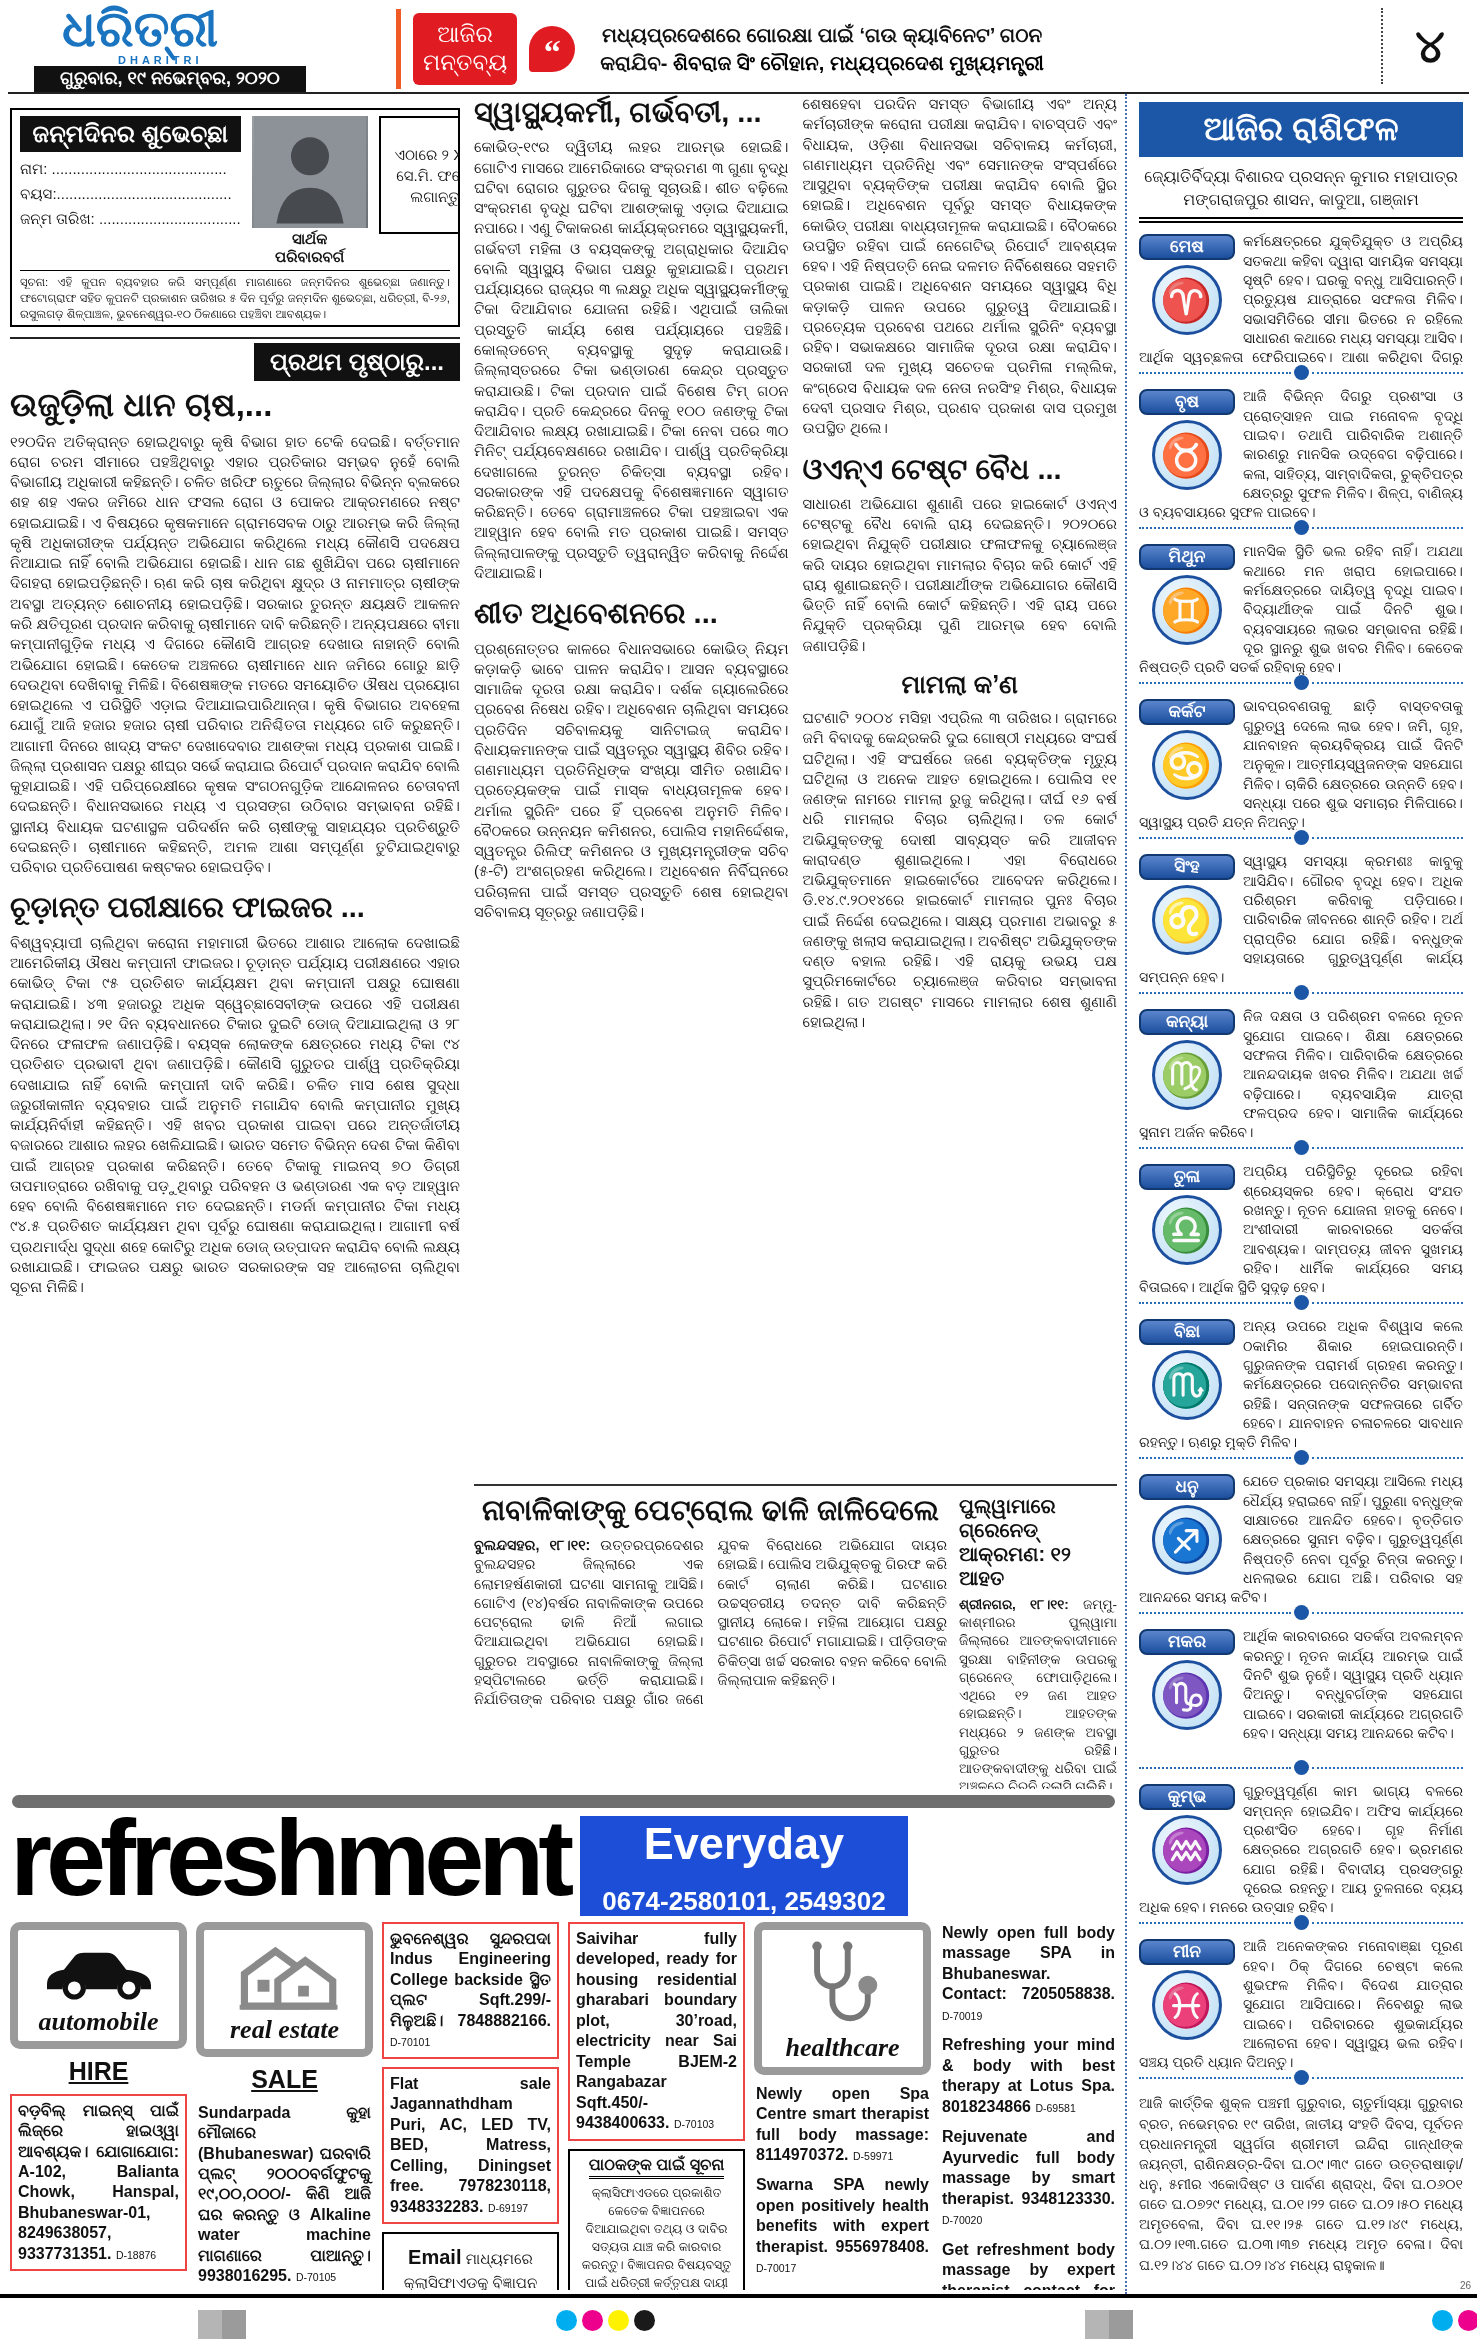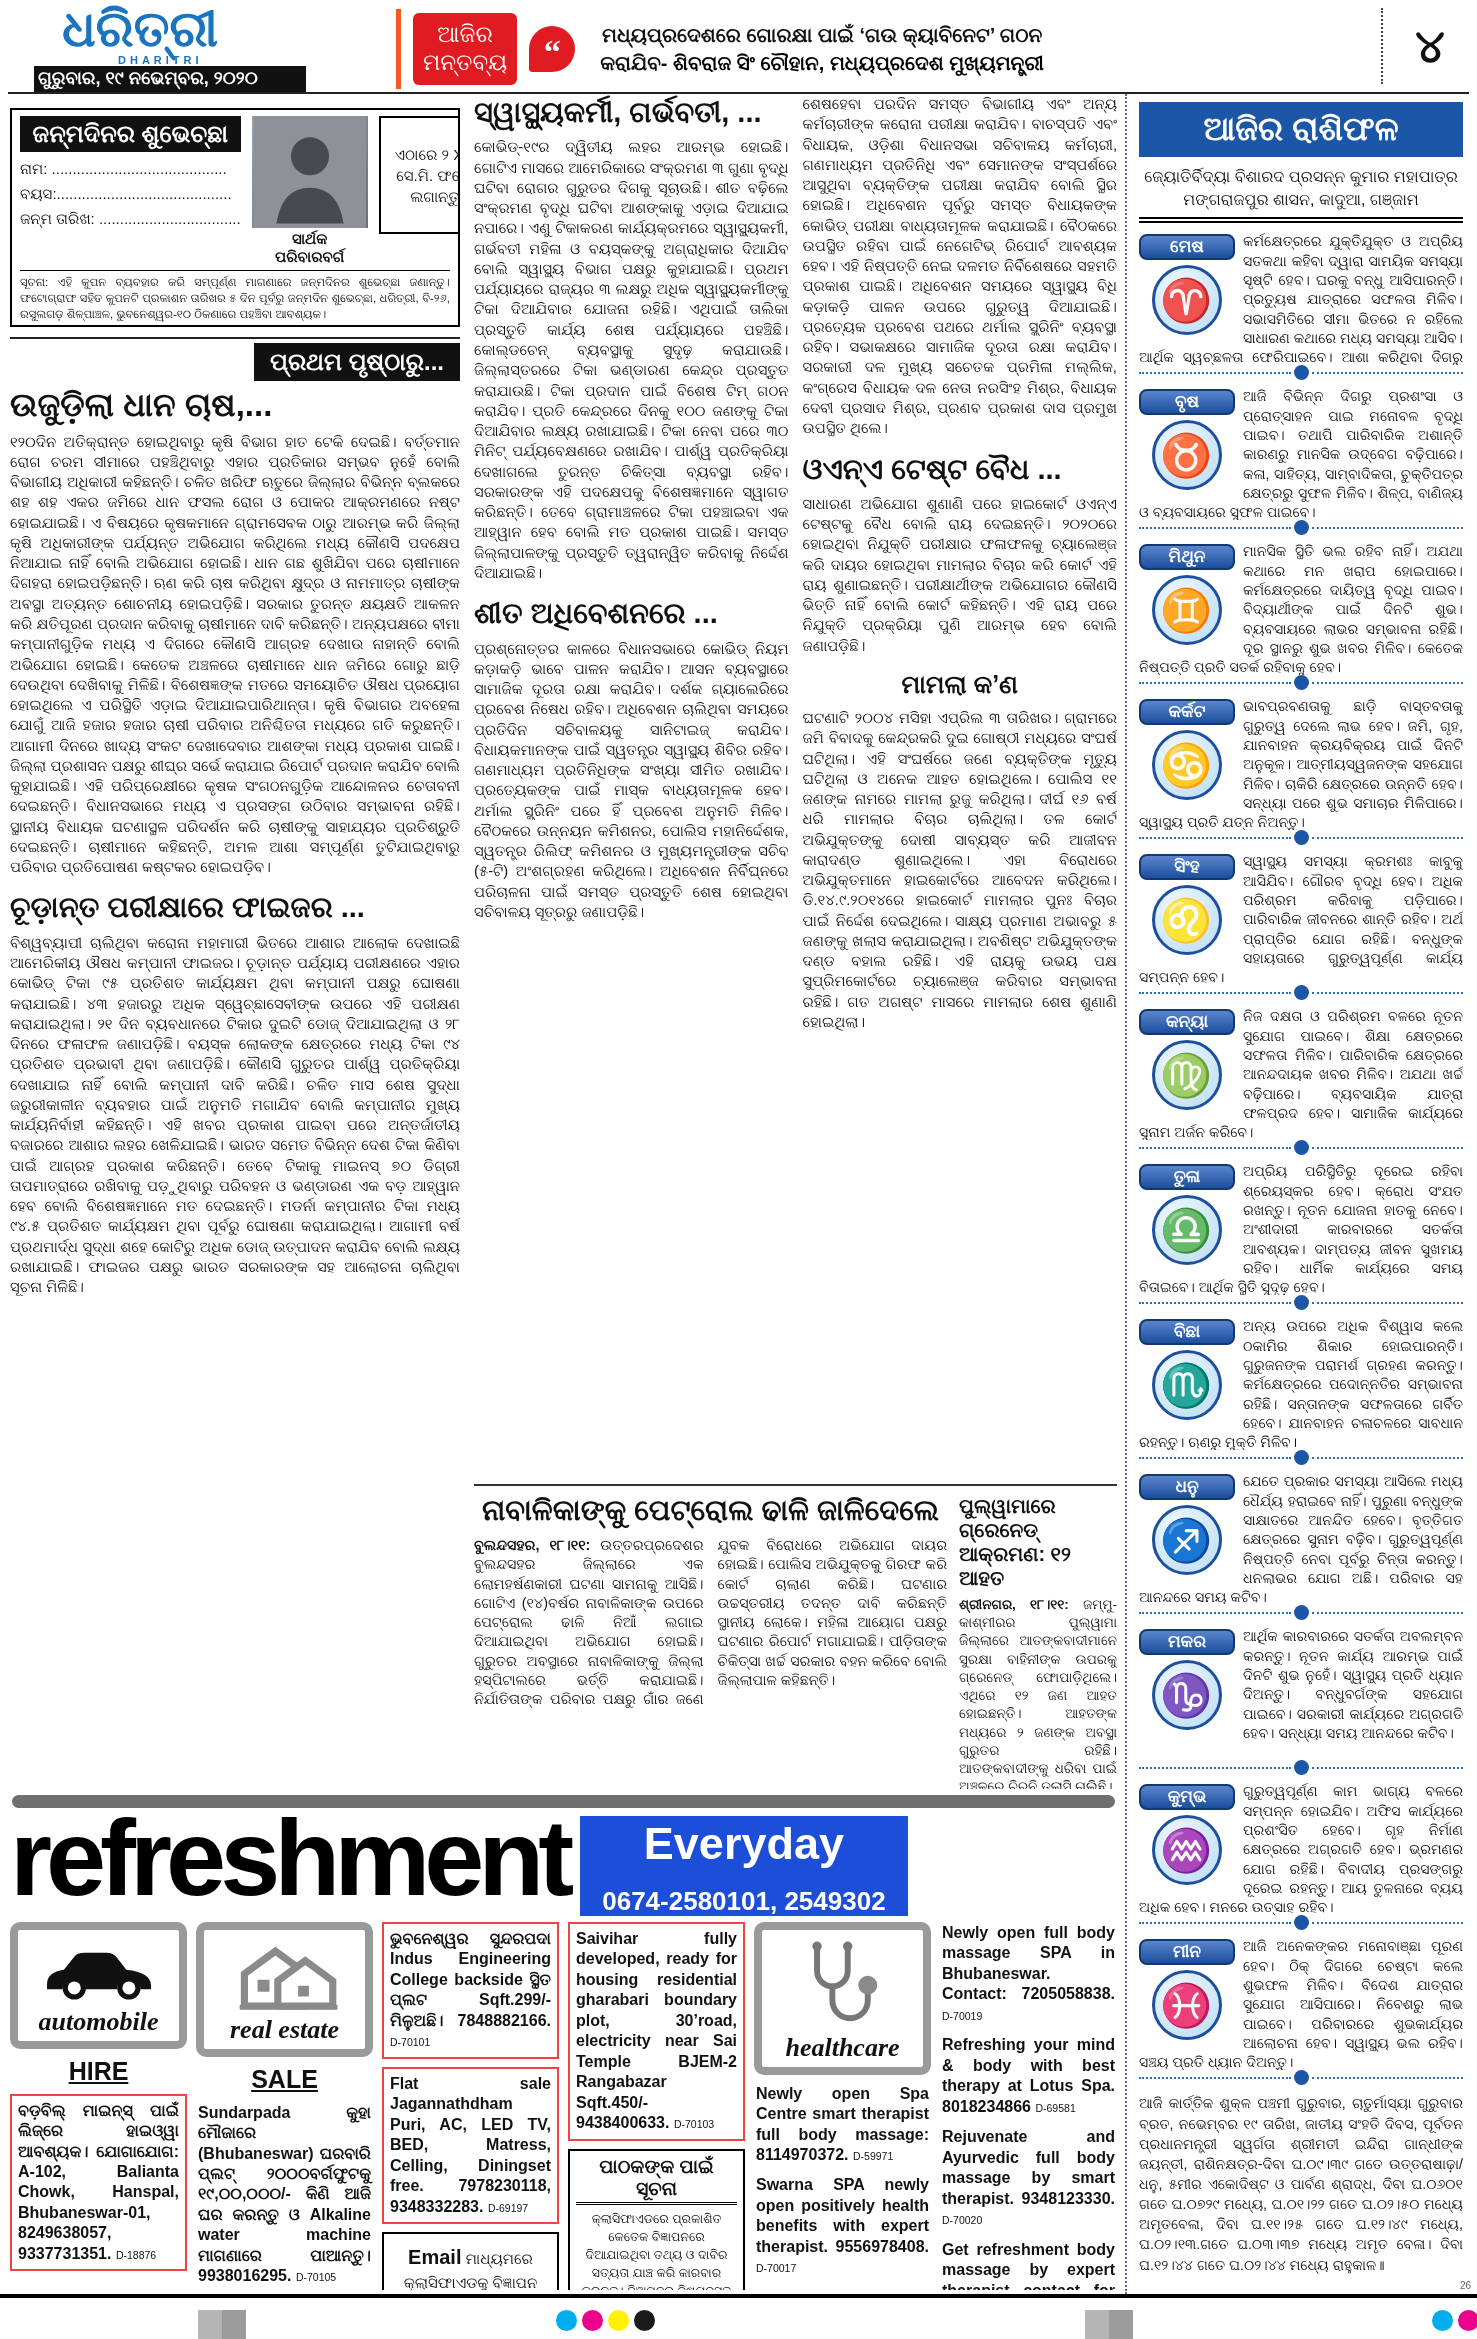--- a/index.html
+++ b/index.html
@@ -4,21 +4,21 @@
 <style>
   * { margin:0; padding:0; box-sizing:border-box; }
   body { background:#e8e8e8; font-family:"Liberation Sans", sans-serif; }
   .page { width:1477px; height:2339px; background:#fff; margin:0 auto; position:relative; overflow:hidden; color:#111; }
 
   
   .topbar { display:flex; height:92px; overflow:hidden; }
   .masthead { width:396px; flex:none; padding-top:4px; }
   .logo-odia { font-size:50px; font-weight:bold; color:#1a74c0; line-height:1.0; margin-left:62px; }
   .logo-sub { font-size:11px; font-weight:bold; color:#1a74c0; letter-spacing:4px; margin-left:118px; }
-  .datebar { background:#111; color:#fff; font-weight:bold; font-size:18px; width:272px; margin-left:34px; text-align:left; padding:2px 4px 3px; }
+  .datebar { background:#111; color:#fff; font-weight:bold; font-size:18px; width:272px; margin-left:34px; text-align:center; padding:2px 4px 3px; }
   .comment { flex:1; display:flex; align-items:center; gap:12px; padding:6px 6px 0 0; }
   .orange-bar { width:5px; height:80px; background:#f15a24; flex:none; }
   .comment-label { background:#e11b22; color:#fff; font-weight:normal; font-size:23px; line-height:1.2; text-align:center; padding:8px 10px; border-radius:6px; flex:none; }
   .quote-bubble { width:46px; height:46px; border-radius:50% 50% 50% 8%; background:#e11b22; color:#fff; font-size:34px; line-height:52px; text-align:center; flex:none; font-family:"Liberation Serif",serif; font-weight:bold; }
   .quote-text { font-size:20px; font-weight:bold; text-align:center; line-height:1.4; max-width:470px; }
   .quote-author { font-weight:bold; color:#000; }
   .pagenum-wrap { width:96px; flex:none; display:flex; align-items:center; justify-content:center; border-left:2px dotted #444; margin:8px 0; }
   .pagenum { font-size:46px; font-weight:bold; }
   .header-rule { height:2px; background:#222; margin:0 8px; }
 
@@ -72,21 +72,21 @@
   .cl-ph { font-size:26px; font-weight:bold;margin-top:19px; }
   .cl-grid { display:flex; gap:9px; margin-top:6px; height:368px; overflow:hidden; }
   .cl-col { flex:1; display:flex; flex-direction:column; gap:8px; overflow:hidden; }
   .cat-box { border:8px solid #9a9a9a; border-radius:10px; text-align:center; padding:8px 2px 4px; background:#fff; }
   .cat-script { font-family:"Liberation Serif", serif; font-style:italic; font-weight:bold; font-size:26px; line-height:1.1; }
   .cat-label { font-size:25px; font-weight:bold; text-decoration:underline; text-align:center; }
   .ad-box { border:2px solid #ef4444; padding:5px 6px; font-weight:bold; font-size:16px; line-height:1.28; text-align:justify; }
   .ad-plain { padding:1px 2px; font-weight:bold; font-size:16px; line-height:1.28; text-align:justify; }
   .dno { font-size:10.5px; font-weight:normal; }
   .notice-box { border:2px solid #000; padding:5px 6px; text-align:center; }
-  .notice-title { font-size:19px; font-weight:bold; display:inline-block; border-bottom:3px double #000; padding-bottom:2px; margin-bottom:5px; }
+  .notice-title { font-size:16px; font-weight:bold; display:inline-block; border-bottom:3px double #000; padding-bottom:2px; margin-bottom:5px; }
   .notice-body { font-size:12.5px; line-height:1.45; text-align:center; }
   .email-box { border:2px solid #000; padding:8px 4px; text-align:center; font-size:15px; line-height:1.5; }
   .email-b { font-size:20px; font-weight:bold; }
 
   
   .horoscope { width:344px; flex:none; border-left:2px dotted #4a6fae; padding:8px 6px 0 12px; overflow:hidden; }
   .h-title { background:#1c57a7; color:#fff; text-align:center; font-size:33px; font-weight:bold; padding:8px 0; }
   .h-credit { text-align:center; font-size:16px; line-height:1.45; margin:8px 0 6px; }
   .h-doublerule { border-top:2px solid #000; border-bottom:2px solid #000; height:6px; margin-bottom:2px; }
   .sign { overflow:hidden; height:140px; padding-top:7px; }

